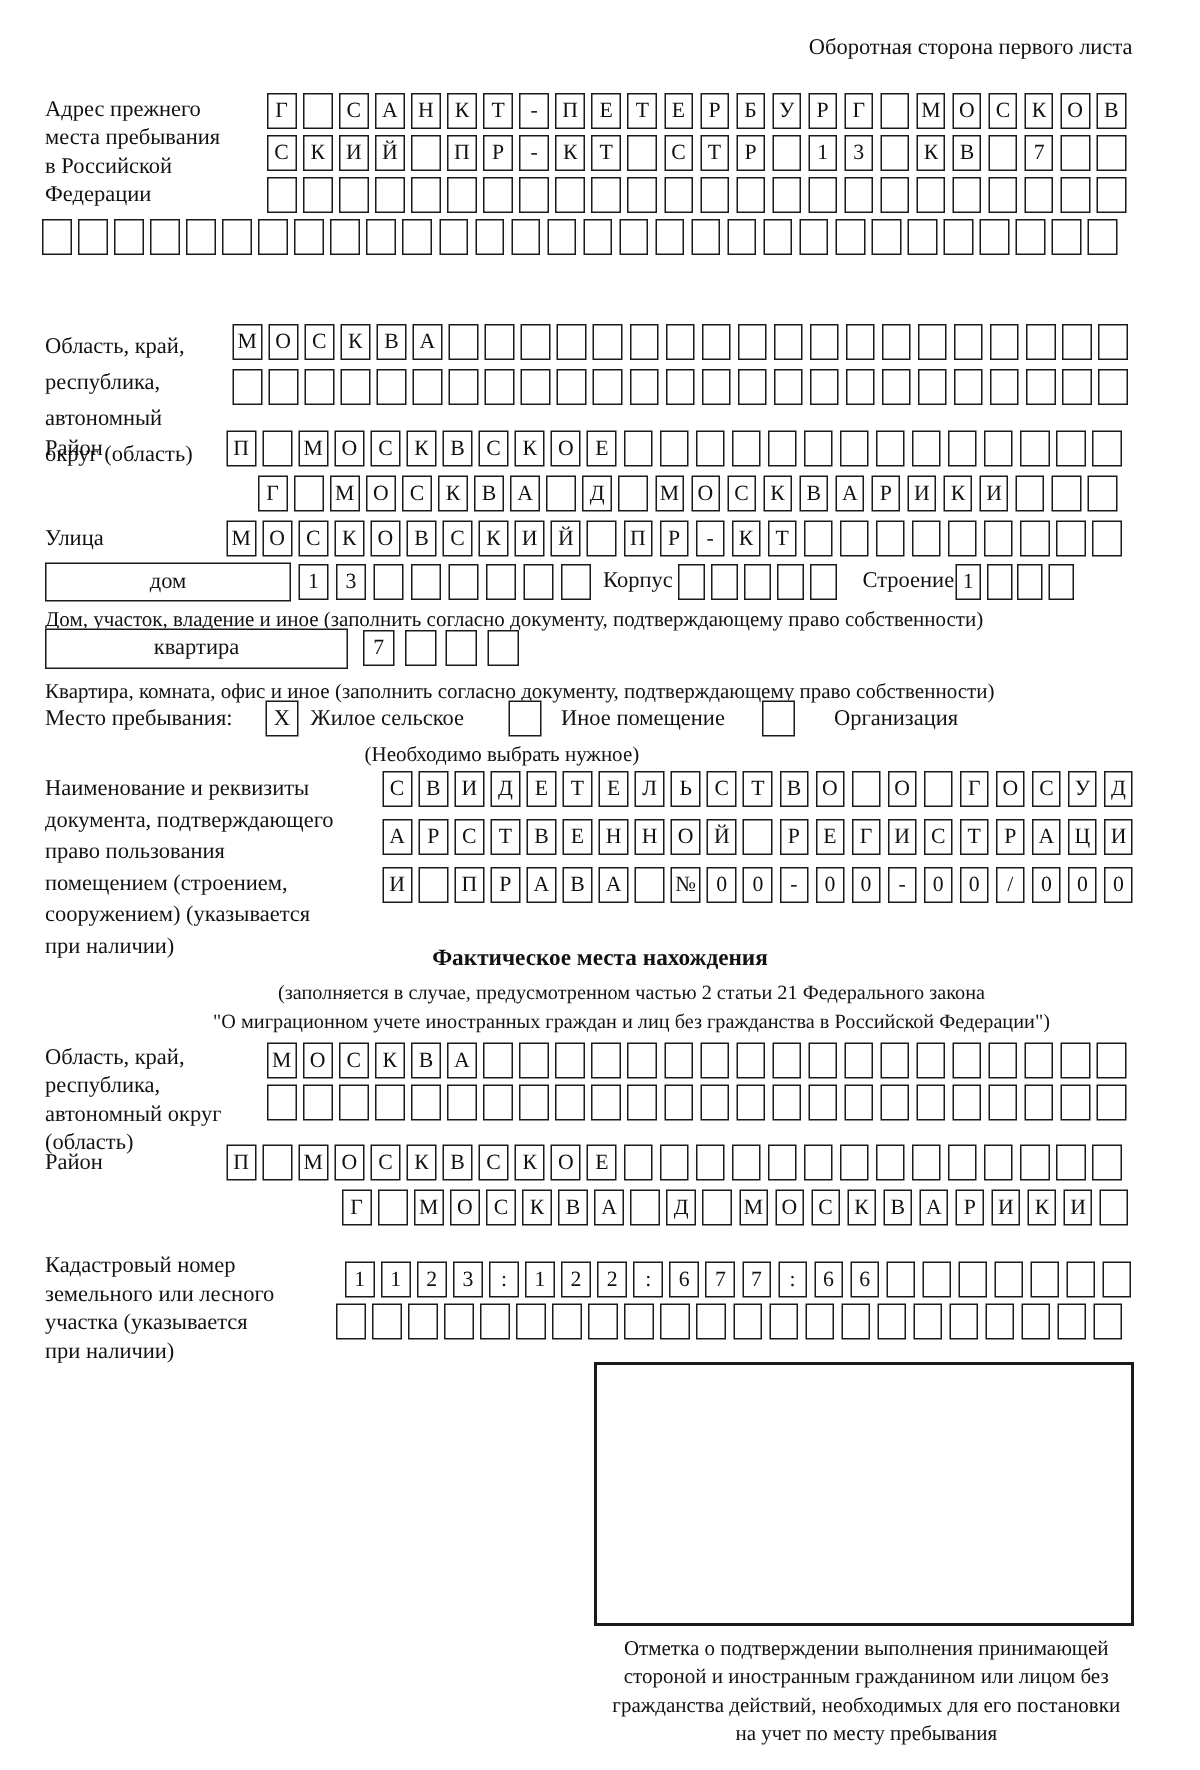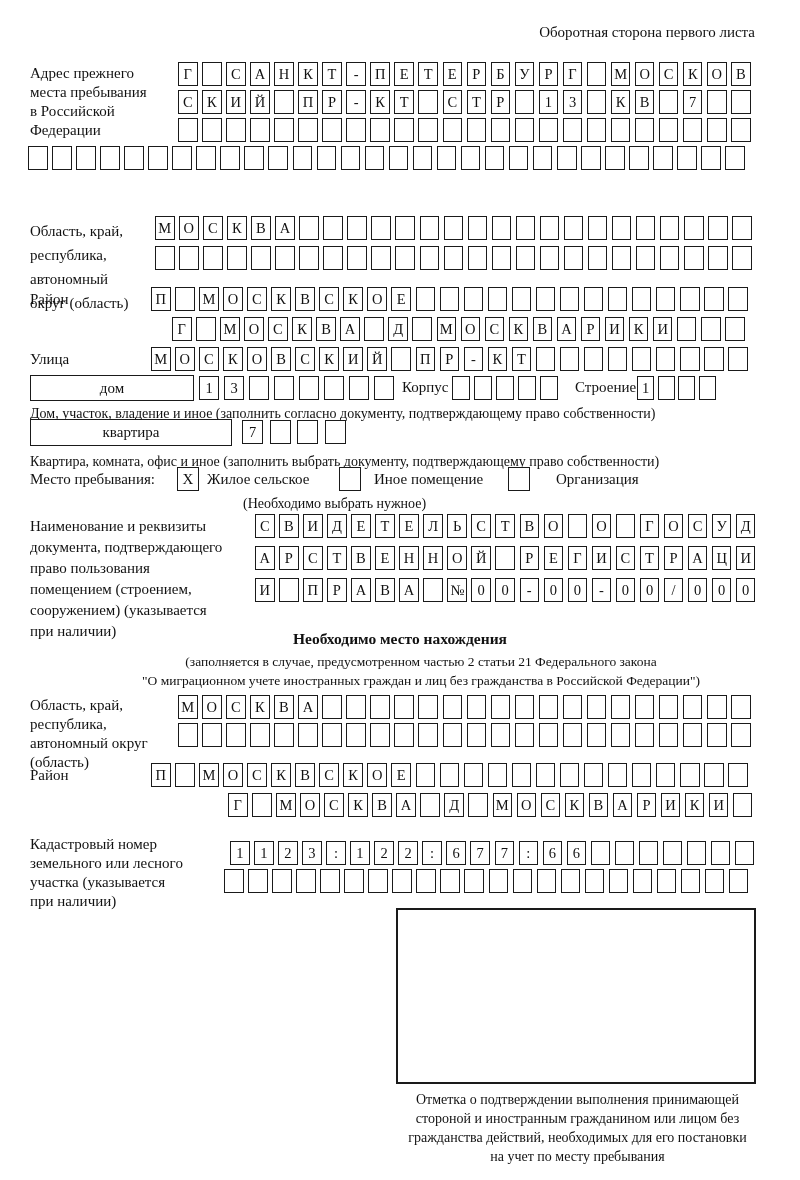--- a/index.html
+++ b/index.html
@@ -320,21 +320,21 @@
     </div>
   <div class="abs cap cap14" style="left:30px;top:404px;">Дом, участок, владение и иное (заполнить согласно документу, подтверждающему право собственности)</div>
 
   <div class="bigbox" style="left:30px;top:419px;width:202px;height:27px;">квартира</div>
   <div class="grid-row" style="left:242px;top:420px;">
       <div class="cell" style="width: 21px; margin-right: 6.5px;">7</div>
       <div class="cell" style="width: 21px; margin-right: 6.5px;"></div>
       <div class="cell" style="width: 21px; margin-right: 6.5px;"></div>
       <div class="cell" style="width: 21px; margin-right: 6.5px;"></div>
     </div>
-  <div class="abs cap cap14" style="left:30px;top:452px;">Квартира, комната, офис и иное (заполнить выбрать документу, подтверждающему право собственности)</div>
+  <div class="abs cap cap14" style="left:30px;top:452px;">Квартира, комната, офис и иное (заполнить согласно документу, подтверждающему право собственности)</div>
 
   <div class="abs" style="left:30px;top:471px;font-size:15px;">Место пребывания:</div>
   <div class="chk" style="left:177px;top:467px;">X</div>
   <div class="abs" style="left:207px;top:471px;font-size:15px;">Жилое сельское</div>
   <div class="chk" style="left:339px;top:467px;"></div>
   <div class="abs" style="left:374px;top:471px;font-size:15px;">Иное помещение</div>
   <div class="chk" style="left:508px;top:467px;"></div>
   <div class="abs" style="left:556px;top:471px;font-size:15px;">Организация</div>
   <div class="abs cap cap14" style="left:243px;top:494px;">(Необходимо выбрать нужное)</div>
 
@@ -407,21 +407,21 @@
       <div class="cell" style="width: 19.5px; margin-right: 4.55px;">0</div>
       <div class="cell" style="width: 19.5px; margin-right: 4.55px;">-</div>
       <div class="cell" style="width: 19.5px; margin-right: 4.55px;">0</div>
       <div class="cell" style="width: 19.5px; margin-right: 4.55px;">0</div>
       <div class="cell" style="width: 19.5px; margin-right: 4.55px;">/</div>
       <div class="cell" style="width: 19.5px; margin-right: 4.55px;">0</div>
       <div class="cell" style="width: 19.5px; margin-right: 4.55px;">0</div>
       <div class="cell" style="width: 19.5px; margin-right: 4.55px;">0</div>
     </div>
 
-  <div class="abs b center" style="top:630px;font-size:15.5px;">Необходимо место нахождения</div>
+  <div class="abs b center" style="top:630px;font-size:15.5px;">Фактическое места нахождения</div>
   <div class="abs cap center pre" style="top:652px;margin-left:21px;">(заполняется в случае, предусмотренном частью 2 статьи 21 Федерального закона
 "О миграционном учете иностранных граждан и лиц без гражданства в Российской Федерации")</div>
 
   <div class="abs lbl" style="left:30px;top:696px;">Область, край,
 республика,
 автономный округ
 (область)</div>
   <div class="grid-row" style="left:178px;top:695px;">
       <div class="cell" style="width: 19.5px; margin-right: 4.55px;">М</div>
       <div class="cell" style="width: 19.5px; margin-right: 4.55px;">О</div>

